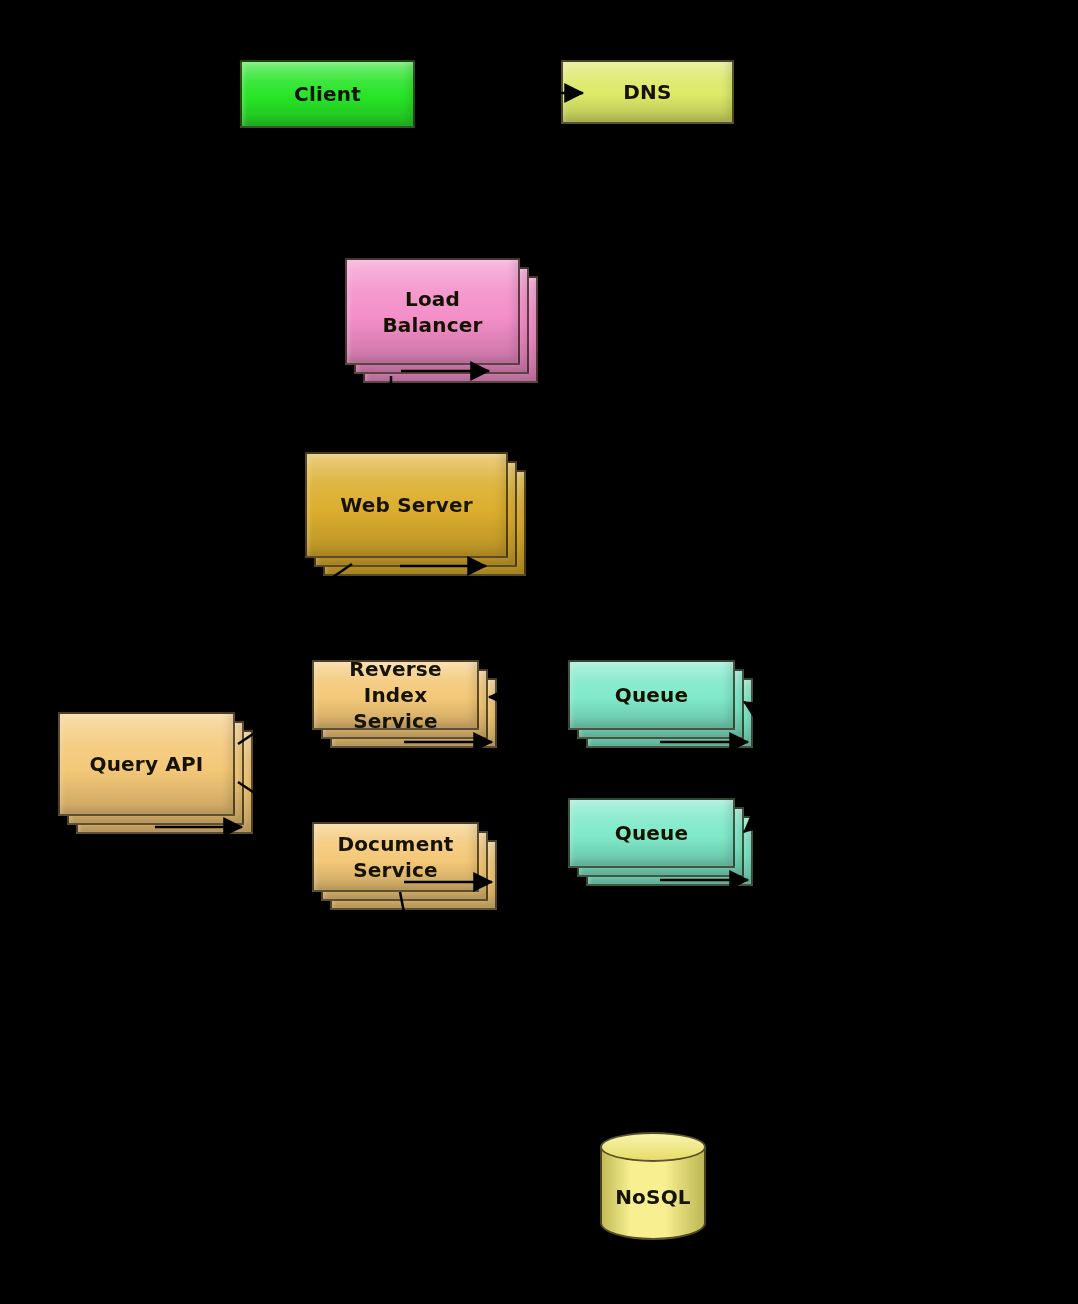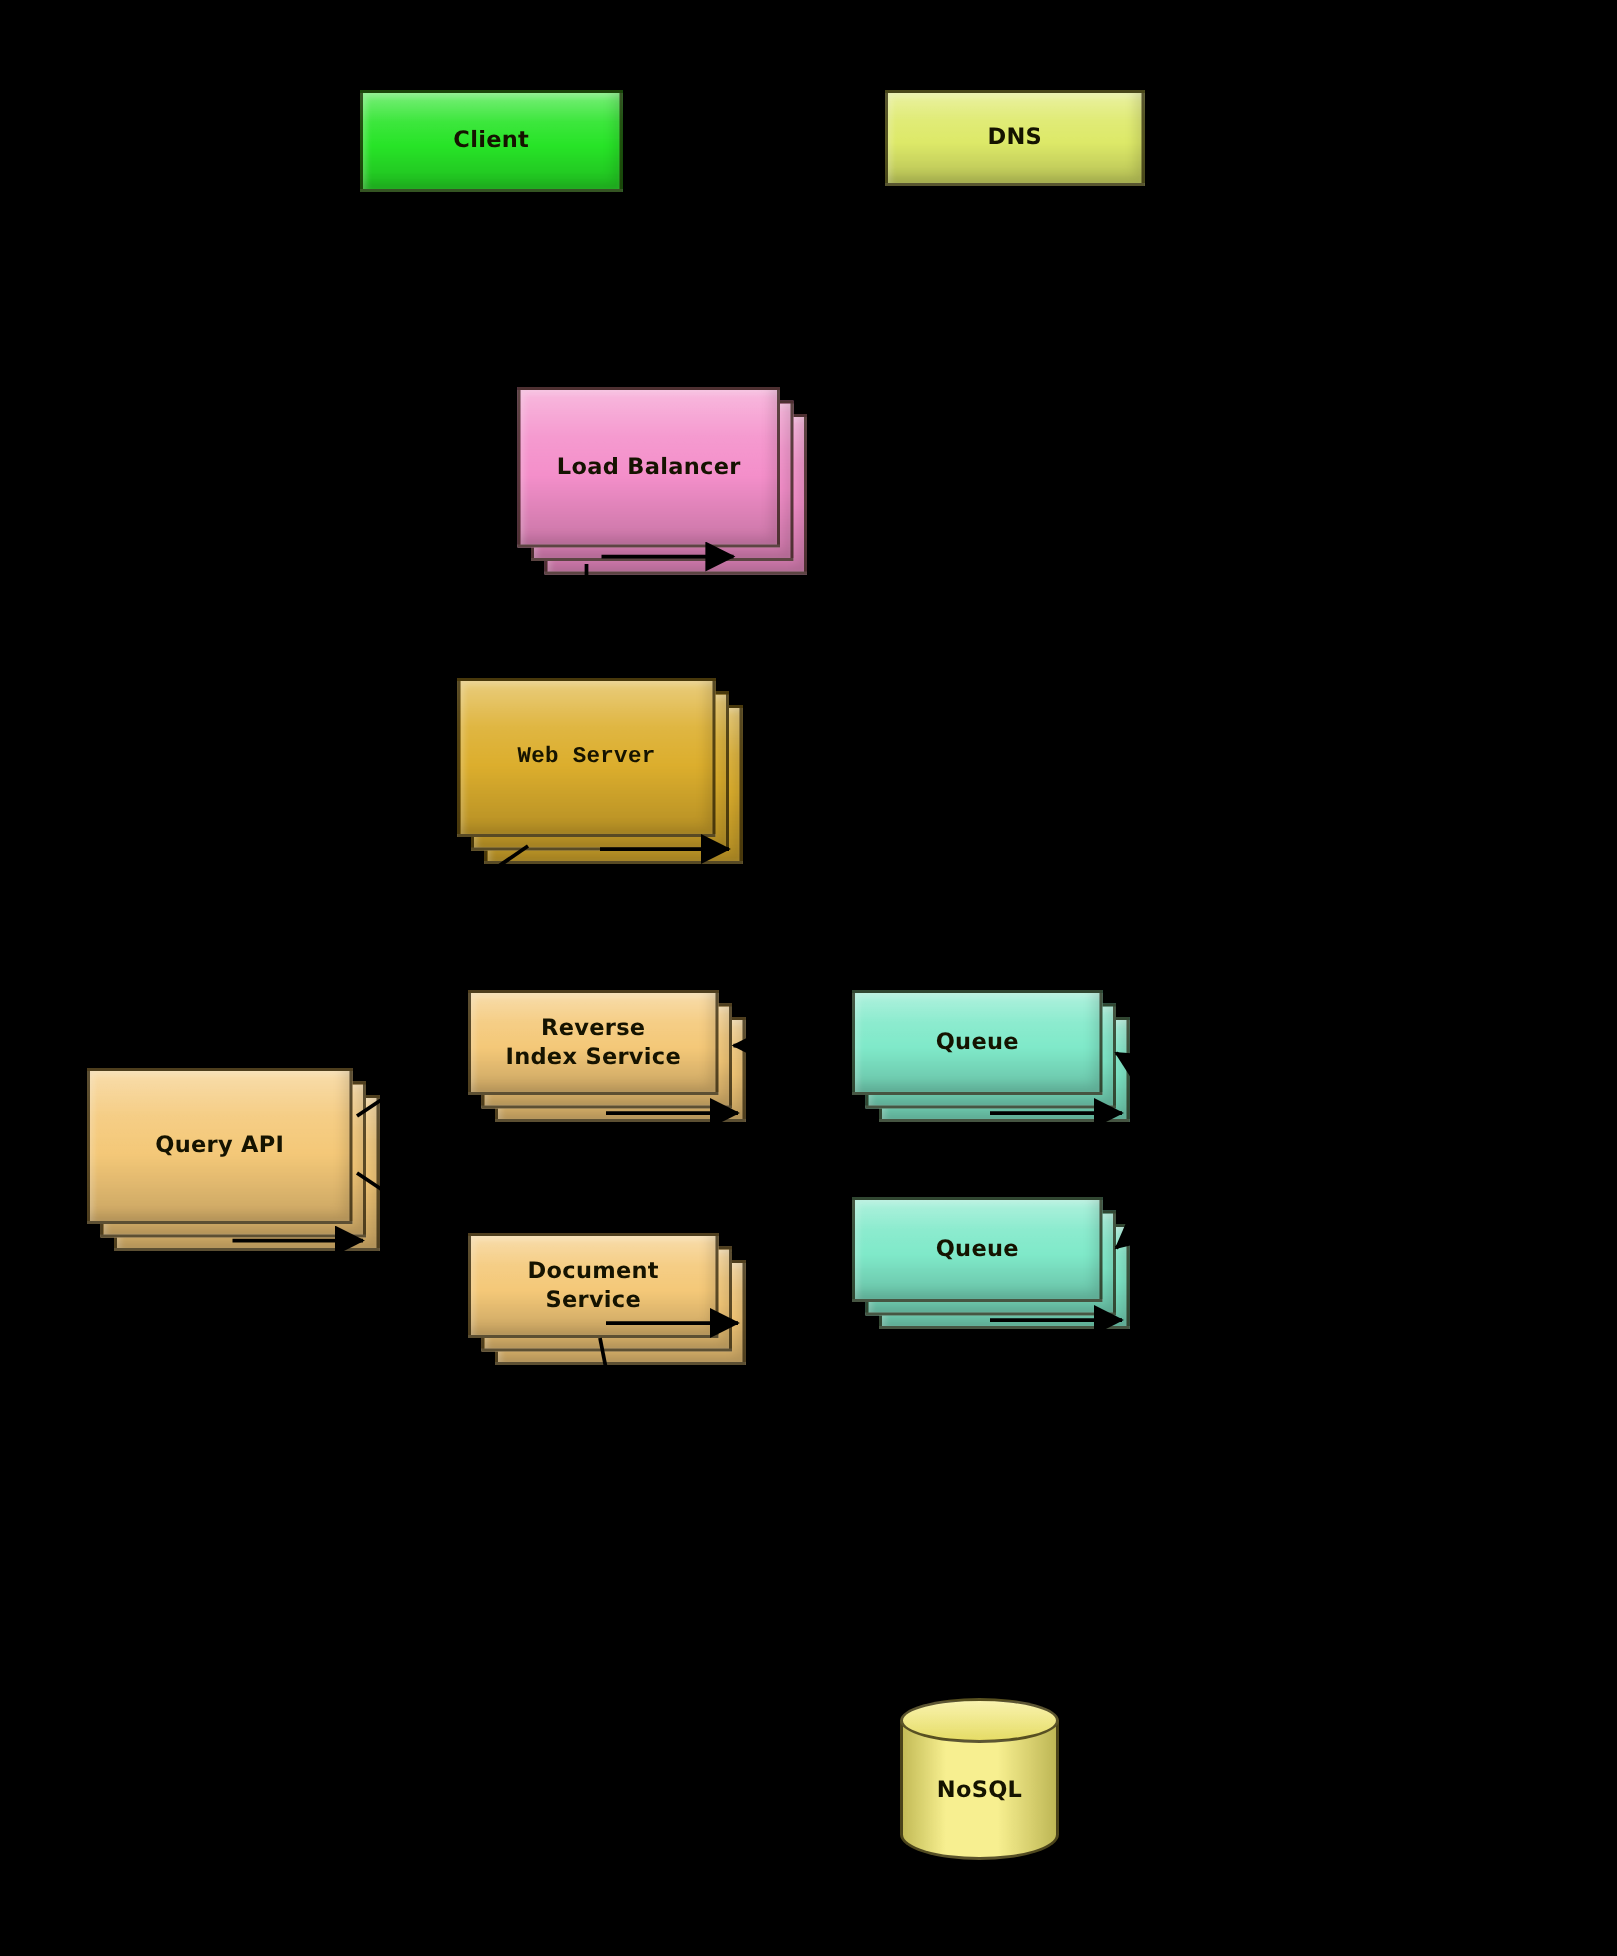--- a/index.html
+++ b/index.html
@@ -46,31 +46,31 @@
     content: "";
     position: absolute;
     width: 100%;
     height: 100%;
   }
   .stacked::before { left: 18px; top: 18px; z-index: 0; }
   .stacked::after  { left: 9px;  top: 9px;  z-index: 1; }
 
   .label {
     font-weight: 700;
-    font-size: 15px;
+    font-size: 20px;
     line-height: 1.3;
     color: #151300;
     letter-spacing: .2px;
   }
 
   
   .n-client          { left: 240px; top: 60px;   width: 175px; height: 68px;  }
-  .n-dns             { left: 590px; top: 60px;   width: 173px; height: 64px;  }
+  .n-dns             { left: 561px; top: 60px;   width: 173px; height: 64px;  }
   .n-load-balancer   { left: 305px; top: 258px;  width: 175px; height: 107px; margin-left: 40px; }
-  .n-web-server      { left: 305px; top: 452px;  width: 172px; height: 106px; font-family: Liberation Mono, monospace; }
+  .n-web-server      { left: 305px; top: 452px;  width: 203px; height: 106px; }
   .n-reverse-index   { left: 312px; top: 660px;  width: 167px; height: 70px;  }
   .n-query-api       { left: 58px;  top: 712px;  width: 177px; height: 104px; }
   .n-document-service{ left: 312px; top: 800px;  width: 167px; height: 70px; margin-top: 22px;  }
   .n-queue-top       { left: 568px; top: 660px;  width: 167px; height: 70px;  }
   .n-queue-bottom    { left: 568px; top: 798px;  width: 167px; height: 70px;  }
   .n-crawler-service { left: 822px; top: 725px;  width: 172px; height: 68px;  }
   .n-memory-cache    { left: 328px; top: 955px;  width: 172px; height: 107px; }
   .n-nosql           { left: 600px; top: 1132px; width: 106px; height: 108px; }
 
   

